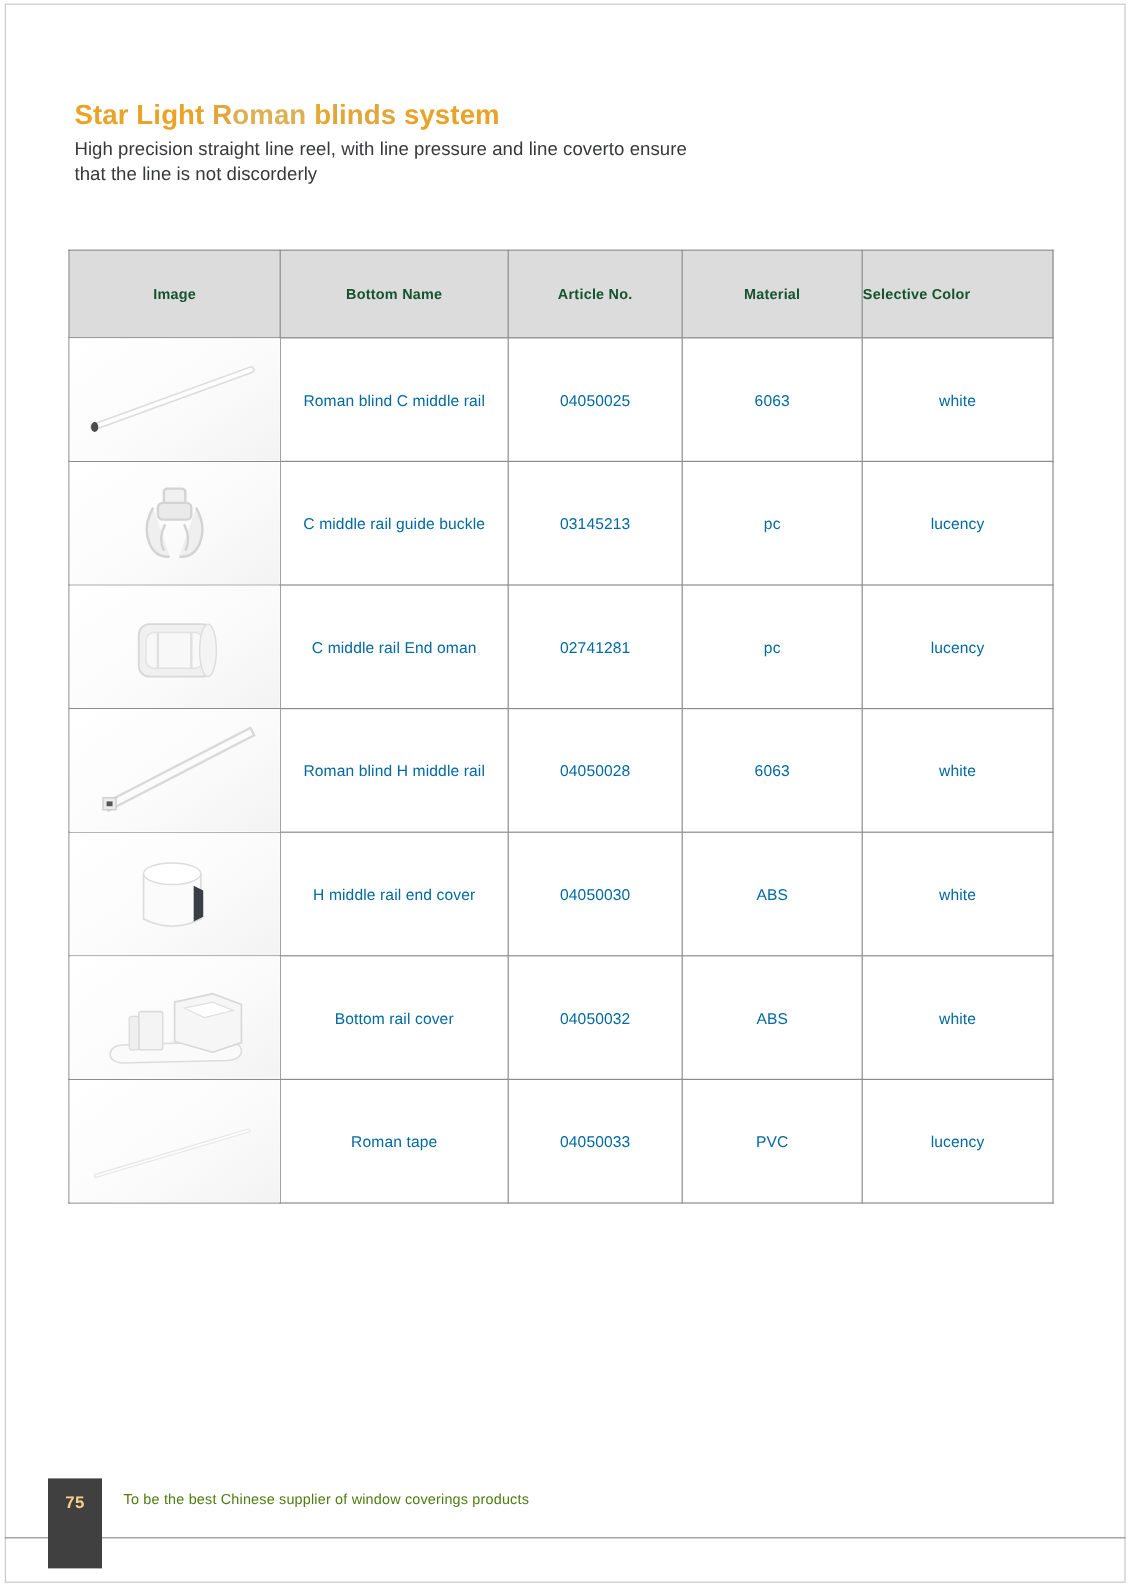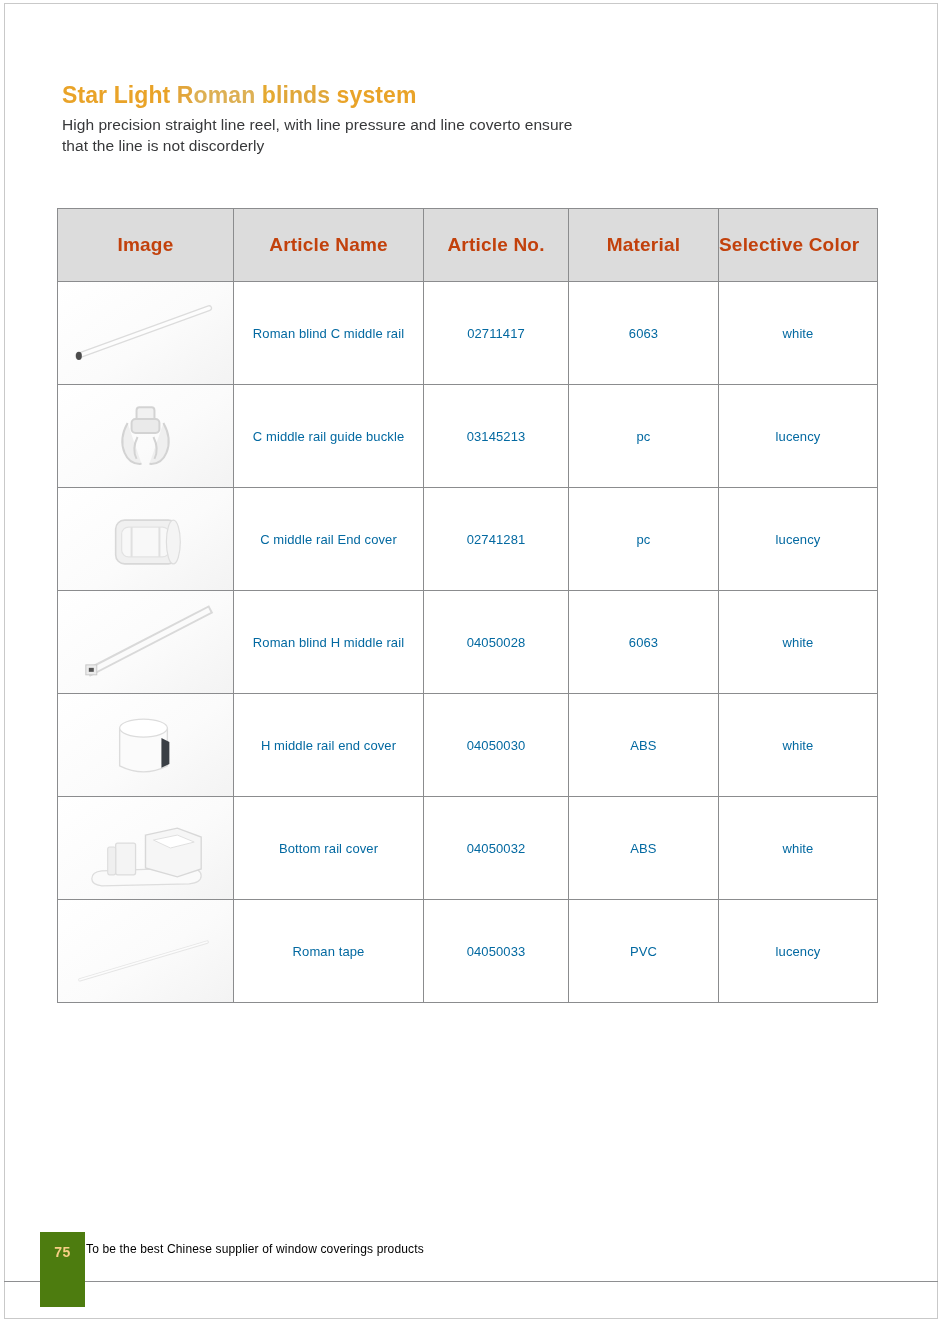--- a/index.html
+++ b/index.html
@@ -77,23 +77,23 @@
 
   .spec-table th,
   .spec-table td {
     border: 1px solid #8b8c8e;
     padding: 0;
     vertical-align: middle;
   }
   .spec-table thead th {
     background: #dcdcdc;
     height: 72px;
-    font-size: 19px;
+    font-size: 12px;
     font-weight: bold;
-    color: #c2410c;
+    color: #14532d;
     letter-spacing: .2px;
     text-align: center;
   }
   .spec-table thead th.left-head {
     text-align: left;
   }
   .spec-table tbody td {
     height: 102px;
     font-size: 13px;
     color: #0369a1;
@@ -123,37 +123,37 @@
     width: 934px;
     height: 1px;
     background: #8e8f91;
   }
   .page-badge {
     position: absolute;
     left: 40px;
     top: 1232px;
     width: 45px;
     height: 75px;
-    background: #4d7c0f;
+    background: #404040;
     color: #f8cf86;
     font-size: 14px;
     font-weight: bold;
     display: flex;
     align-items: flex-start;
     justify-content: center;
     padding-top: 12px;
     box-sizing: border-box;
     letter-spacing: .4px;
   }
   .footer-tagline {
     position: absolute;
-    left: 86px;
+    left: 103px;
     top: 1242px;
     font-size: 12px;
-    color: #000000;
+    color: #4d7c0f;
     letter-spacing: .15px;
   }
 </style>
 </head>
 <body>
 
 <div class="page">
 
   <div class="page-frame"></div>
 
@@ -166,41 +166,41 @@
     <colgroup>
       <col class="c-img">
         <col class="c-name">
         <col class="c-no">
         <col class="c-mat">
         <col class="c-color">
     </colgroup>
     <thead>
       <tr>
         <th>Image</th>
-        <th>Article Name</th>
+        <th>Bottom Name</th>
         <th>Article No.</th>
         <th>Material</th>
         <th class="left-head">Selective Color</th>
       </tr>
     </thead>
     <tbody id="table-body">
         <tr>
           <td class="cell-img">
             <div class="thumb">
               <svg viewBox="0 0 176 102" preserveAspectRatio="xMidYMid meet">
                 <g>
                   <line x1="20" y1="74" x2="152" y2="26" stroke="#dcdcdc" stroke-width="6" stroke-linecap="round"></line>
                   <line x1="20" y1="74" x2="152" y2="26" stroke="#fdfdfd" stroke-width="3.4" stroke-linecap="round"></line>
                   <ellipse cx="21" cy="74" rx="3" ry="4.2" fill="#4c4c4c"></ellipse>
                 </g>
               </svg>
             </div>
           </td>
           <td>Roman blind C middle rail</td>
-          <td>02711417</td>
+          <td>04050025</td>
           <td>6063</td>
           <td>white</td>
         </tr>
         <tr>
           <td class="cell-img">
             <div class="thumb">
               <svg viewBox="0 0 176 102" preserveAspectRatio="xMidYMid meet">
                 <g fill="none" stroke="#d3d3d3" stroke-width="2">
                   <rect x="79" y="22" width="18" height="15" rx="3" fill="#f1f1f1"></rect>
                   <path d="M70 38 q-9 16 -3 30 q5 12 17 11" fill="#efefef"></path>
@@ -224,21 +224,21 @@
                 <g>
                   <rect x="58" y="32" width="62" height="44" rx="9" fill="#f0f0f0" stroke="#d8d8d8" stroke-width="1.6"></rect>
                   <rect x="64" y="39" width="48" height="30" rx="7" fill="#f8f8f8" stroke="#e2e2e2" stroke-width="1.2"></rect>
                   <path d="M74 39 L74 69" stroke="#e0e0e0" stroke-width="2"></path>
                   <path d="M102 39 L102 69" stroke="#e0e0e0" stroke-width="2"></path>
                   <ellipse cx="116" cy="54" rx="7" ry="22" fill="#f4f4f4" stroke="#dddddd" stroke-width="1.2"></ellipse>
                 </g>
               </svg>
             </div>
           </td>
-          <td>C middle rail End cover</td>
+          <td>C middle rail End oman</td>
           <td>02741281</td>
           <td>pc</td>
           <td>lucency</td>
         </tr>
         <tr>
           <td class="cell-img">
             <div class="thumb">
               <svg viewBox="0 0 176 102" preserveAspectRatio="xMidYMid meet">
                 <g>
                   <line x1="34" y1="80" x2="150" y2="20" stroke="#d9d9d9" stroke-width="9" stroke-linecap="square"></line>

